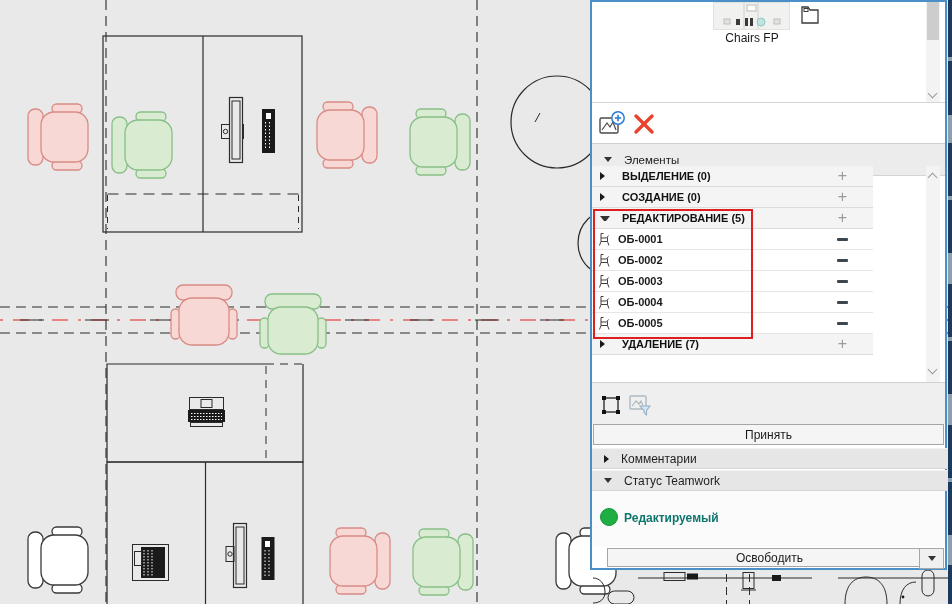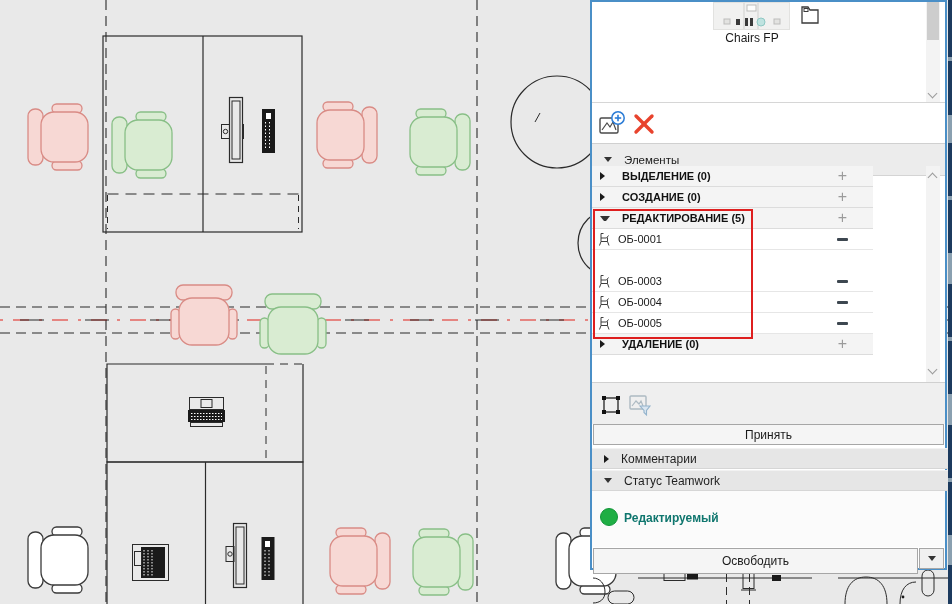--- a/index.html
+++ b/index.html
@@ -33,36 +33,36 @@
   .chev.down{transform:rotate(45deg);}
   .chev.up{transform:rotate(-135deg);}
   .sep{background:#d6d6d6;height:1px;left:0;width:353px;}
   .icon-toolbar{left:0;top:101px;width:353px;height:40px;background:#fff;}
   .elements-bar{left:0;top:141px;width:353px;height:33px;background:#ececec;border-top:1px solid #d0d0d0;border-bottom:1px solid #d4d4d4;display:flex;align-items:center;}
   .elements-bar span.txt{font-size:11.5px;color:#1a1a1a;margin-left:12px;}
   .tri-r{width:0;height:0;border-left:5px solid #1a1a1a;border-top:4px solid transparent;border-bottom:4px solid transparent;display:inline-block;}
   .tri-d{width:0;height:0;border-top:5px solid #333;border-left:4px solid transparent;border-right:4px solid transparent;display:inline-block;}
   .row{left:0;width:281px;height:21px;display:flex;align-items:center;position:absolute;}
   .row.header{background:#f4f4f4;border-bottom:1px solid #dcdcdc;}
-  .row.item{background:#ffffff;border-bottom:1px solid #e6e6e6;}
+  .row.item{background:#ffffff;border-bottom:1px solid #e6e6e6;font-weight:bold;}
   .row .twisty{margin-left:8px;width:10px;}
   .row .hlabel{font-size:11px;font-weight:bold;color:#111;margin-left:12px;}
   .row .ilabel{font-size:11px;color:#1a1a1a;margin-left:7px;}
   .row .plus{position:absolute;right:26px;color:#9b9b9b;font-size:16px;font-weight:400;line-height:1;}
   .row .minus{position:absolute;right:25px;width:11px;height:3px;background:#3d4750;border-radius:1px;}
   .chair-ic{margin-left:5px;width:14px;height:16px;}
   .bottom-toolbar{left:0;top:380px;width:353px;height:42px;background:#efefef;border-top:1px solid #d0d0d0;}
   .btn{background:#f5f5f5;border:1px solid #a6a6a6;font-size:12px;color:#1a1a1a;display:flex;align-items:center;justify-content:center;}
   .accept{left:1px;top:422px;width:351px;height:21px;}
   .fold-bar{left:0;width:395px;height:21px;background:#e6e6e6;border-top:1px solid #f2f2f2;border-bottom:1px solid #d6d6d6;display:flex;align-items:center;}
   .fold-bar .flabel{font-size:12px;color:#1f1f1f;margin-left:12px;}
   .status-zone{left:0;top:489px;width:353px;height:56px;background:#fbfbfb;}
   .status-dot{left:8px;top:506px;width:18px;height:18px;border-radius:50%;background:#1fae44;border:1.5px solid #129539;}
   .status-text{left:32px;top:509px;font-size:12px;font-weight:bold;color:#0f766e;}
-  .release{left:1px;top:546px;width:325px;height:26px;}
+  .release{left:15px;top:546px;width:325px;height:19px;}
   .release-dd{left:327px;top:546px;width:25px;height:21px;background:#f0f0f0;border:1px solid #a6a6a6;display:flex;align-items:center;justify-content:center;}
   
   #red-annotation{position:absolute;left:593px;top:209px;width:156px;height:126px;border:2px solid #de1f1f;z-index:10;pointer-events:none;}
   
   #side-strip{position:absolute;left:948px;top:0;width:4px;height:604px;background:#8aa0b0;z-index:6;}
   #side-strip .seg{position:absolute;left:0;width:4px;background:#1c3a5e;}
 </style>
 </head>
 <body>
 
@@ -250,20 +250,27 @@
     <span class="plus">+</span>
   </div>
 
   <div class="row item" style="top:227px">
     <svg class="chair-ic" viewBox="0 0 14 16">
         <path d="M4,2.5 h2.5 M4,2.5 V10.5 M4,7 h5.5 l2,-2.5 M4,10.5 h6.5 M10.5,10.5 V6.5 M4,10.5 L2.5,14.5 M10.5,10.5 L12,14.5" stroke="#3f3f3f" stroke-width="1" fill="none"></path>
       </svg>
     <span class="ilabel">ОБ-0001</span>
     <span class="minus"></span>
   </div>
+  <div class="row item" style="top:248px">
+    <svg class="chair-ic" viewBox="0 0 14 16">
+        <path d="M4,2.5 h2.5 M4,2.5 V10.5 M4,7 h5.5 l2,-2.5 M4,10.5 h6.5 M10.5,10.5 V6.5 M4,10.5 L2.5,14.5 M10.5,10.5 L12,14.5" stroke="#3f3f3f" stroke-width="1" fill="none"></path>
+      </svg>
+    <span class="ilabel">ОБ-0002</span>
+    <span class="minus"></span>
+  </div>
   <div class="row item" style="top:269px">
     <svg class="chair-ic" viewBox="0 0 14 16">
         <path d="M4,2.5 h2.5 M4,2.5 V10.5 M4,7 h5.5 l2,-2.5 M4,10.5 h6.5 M10.5,10.5 V6.5 M4,10.5 L2.5,14.5 M10.5,10.5 L12,14.5" stroke="#3f3f3f" stroke-width="1" fill="none"></path>
       </svg>
     <span class="ilabel">ОБ-0003</span>
     <span class="minus"></span>
   </div>
   <div class="row item" style="top:290px">
     <svg class="chair-ic" viewBox="0 0 14 16">
         <path d="M4,2.5 h2.5 M4,2.5 V10.5 M4,7 h5.5 l2,-2.5 M4,10.5 h6.5 M10.5,10.5 V6.5 M4,10.5 L2.5,14.5 M10.5,10.5 L12,14.5" stroke="#3f3f3f" stroke-width="1" fill="none"></path>
@@ -274,21 +281,21 @@
   <div class="row item" style="top:311px">
     <svg class="chair-ic" viewBox="0 0 14 16">
         <path d="M4,2.5 h2.5 M4,2.5 V10.5 M4,7 h5.5 l2,-2.5 M4,10.5 h6.5 M10.5,10.5 V6.5 M4,10.5 L2.5,14.5 M10.5,10.5 L12,14.5" stroke="#3f3f3f" stroke-width="1" fill="none"></path>
       </svg>
     <span class="ilabel">ОБ-0005</span>
     <span class="minus"></span>
   </div>
 
   <div class="row header" style="top:332px">
     <span class="twisty tri-r"></span>
-    <span class="hlabel">УДАЛЕНИЕ (0)</span>
+    <span class="hlabel">УДАЛЕНИЕ (7)</span>
     <span class="plus">+</span>
   </div>
 
   <div class="abs sb" style="left:334px;top:164px;width:14px;height:216px">
     <span class="chev up abs" style="left:3px;top:8px"></span>
     <span class="chev down abs" style="left:3px;top:200px"></span>
   </div>
 
   <div class="abs bottom-toolbar">
     <svg class="abs" style="left:9px;top:12px" width="20" height="20" viewBox="0 0 20 20">

